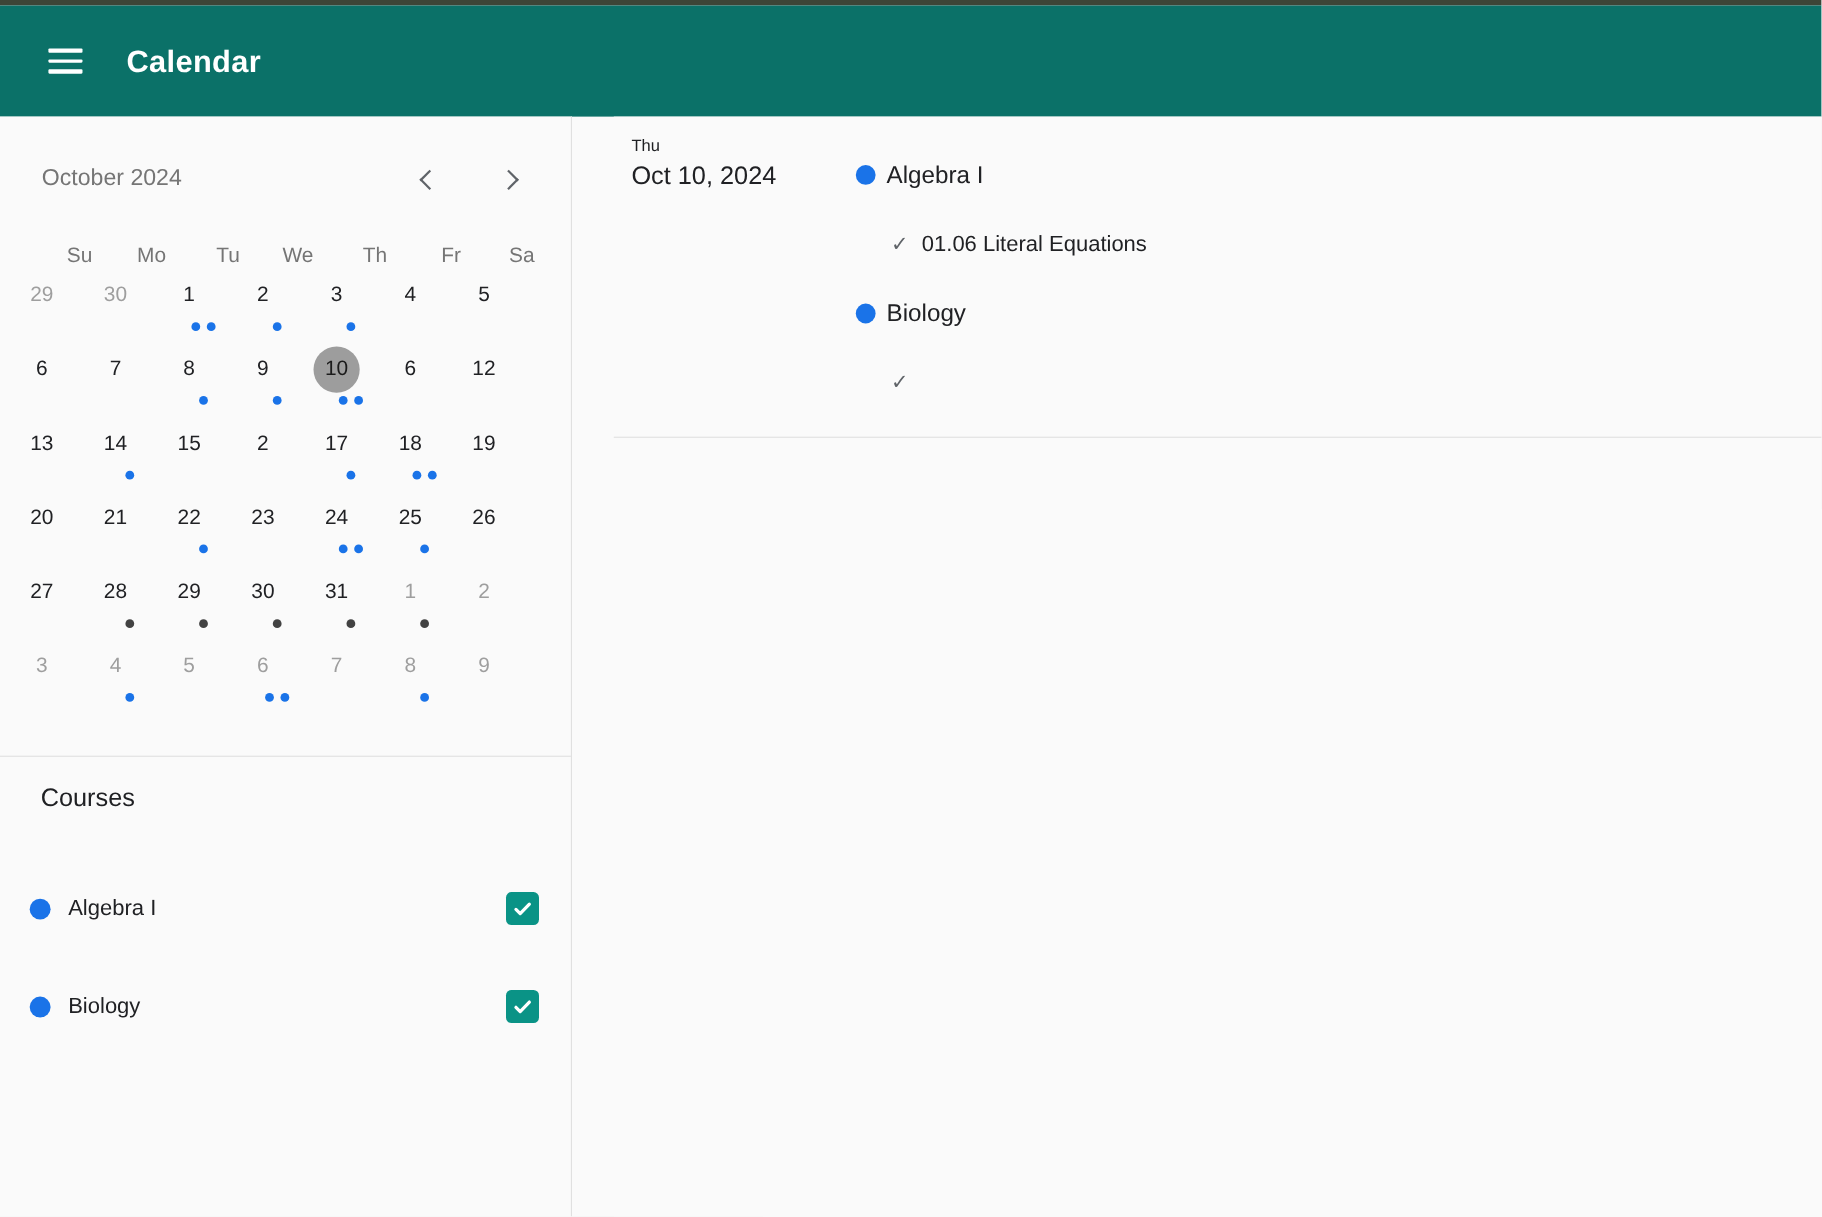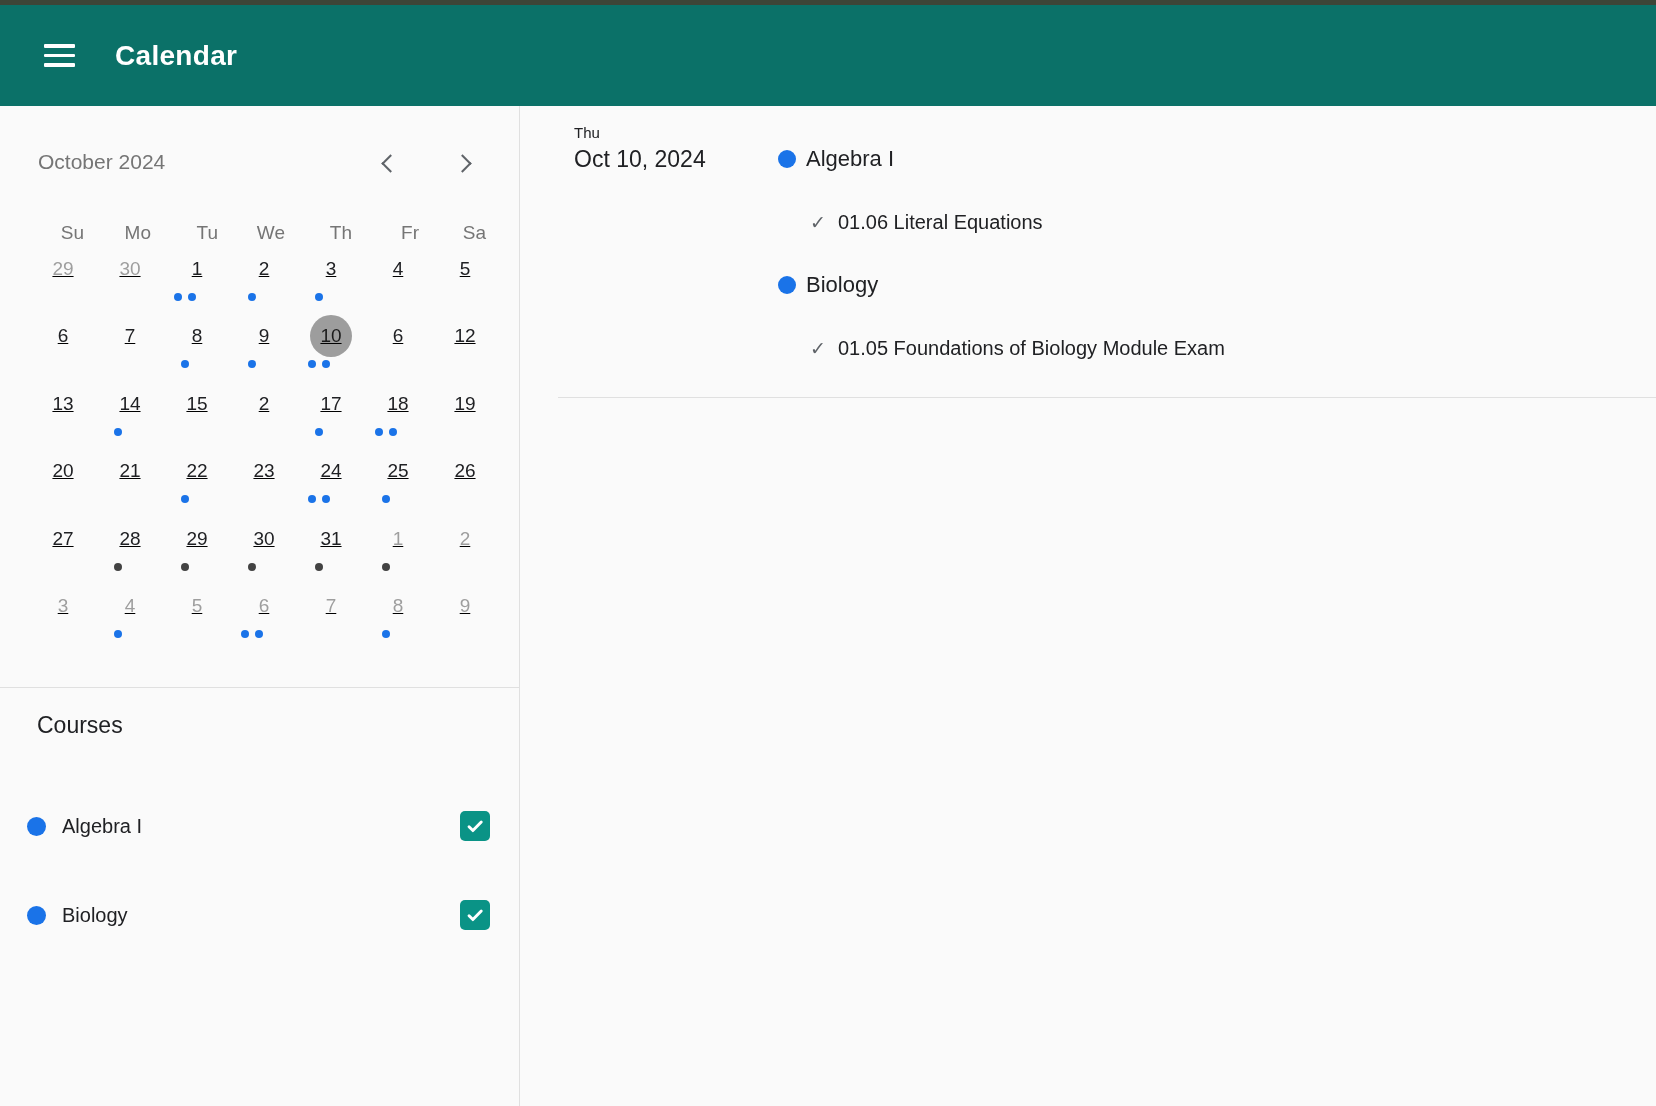--- a/index.html
+++ b/index.html
@@ -31,21 +31,21 @@
   .chev{width:11px;height:11px;border-left:2.6px solid #5F6368;border-bottom:2.6px solid #5F6368;display:block;}
   .chev.l{transform:rotate(45deg);margin-left:5px;}
   .chev.r{transform:rotate(225deg);margin-right:5px;}
 
   .weekday-row{position:absolute;left:17px;top:105px;width:469px;height:44px;display:flex;}
   .weekday-row .wd{width:67px;line-height:44px;text-align:right;font-size:19px;color:var(--txt2);}
 
   .cal-grid{position:absolute;left:17px;top:143px;width:469px;
             display:grid;grid-template-columns:repeat(7,67px);grid-auto-rows:67.4px;}
   .cell{position:relative;text-align:center;cursor:pointer;}
-  .cell .num{height:40px;display:flex;align-items:center;justify-content:flex-end;text-decoration:underline;}
+  .cell .num{height:40px;display:flex;align-items:center;justify-content:flex-start;}
   .cell .daynum{display:inline-flex;width:42px;height:42px;border-radius:50%;
                 align-items:center;justify-content:center;font-size:19px;color:var(--txt);}
   .cell .daynum.muted{color:var(--muted);}
   .cell .daynum.sel{background:var(--selbg);color:#1b1b1b;}
   .cell .dots{position:absolute;top:42px;left:0;right:0;height:12px;
               display:flex;align-items:center;justify-content:center;gap:6px;}
   .dot{width:8px;height:8px;border-radius:50%;}
   .dot.blue{background:var(--blue);} .dot.dark{background:var(--darkdot);}
 
   .sidebar-divider{position:absolute;left:0;top:581px;width:520px;height:1px;background:var(--divider);}
@@ -443,18 +443,17 @@
         <div class="event-item">
           <span class="event-check">✓</span>
           <span class="event-item-title">01.06 Literal Equations</span>
         </div>
         <div class="event-course">
           <span class="event-dot"></span>
           <span class="event-course-name">Biology</span>
         </div>
         <div class="event-item">
           <span class="event-check">✓</span>
-          <span class="event-item-title">01.05 Foundations of Biology Module Exam</span>
         </div>
       </div>
     <div class="main-divider"></div>
   </main>
 </div>
 
 </body></html>

